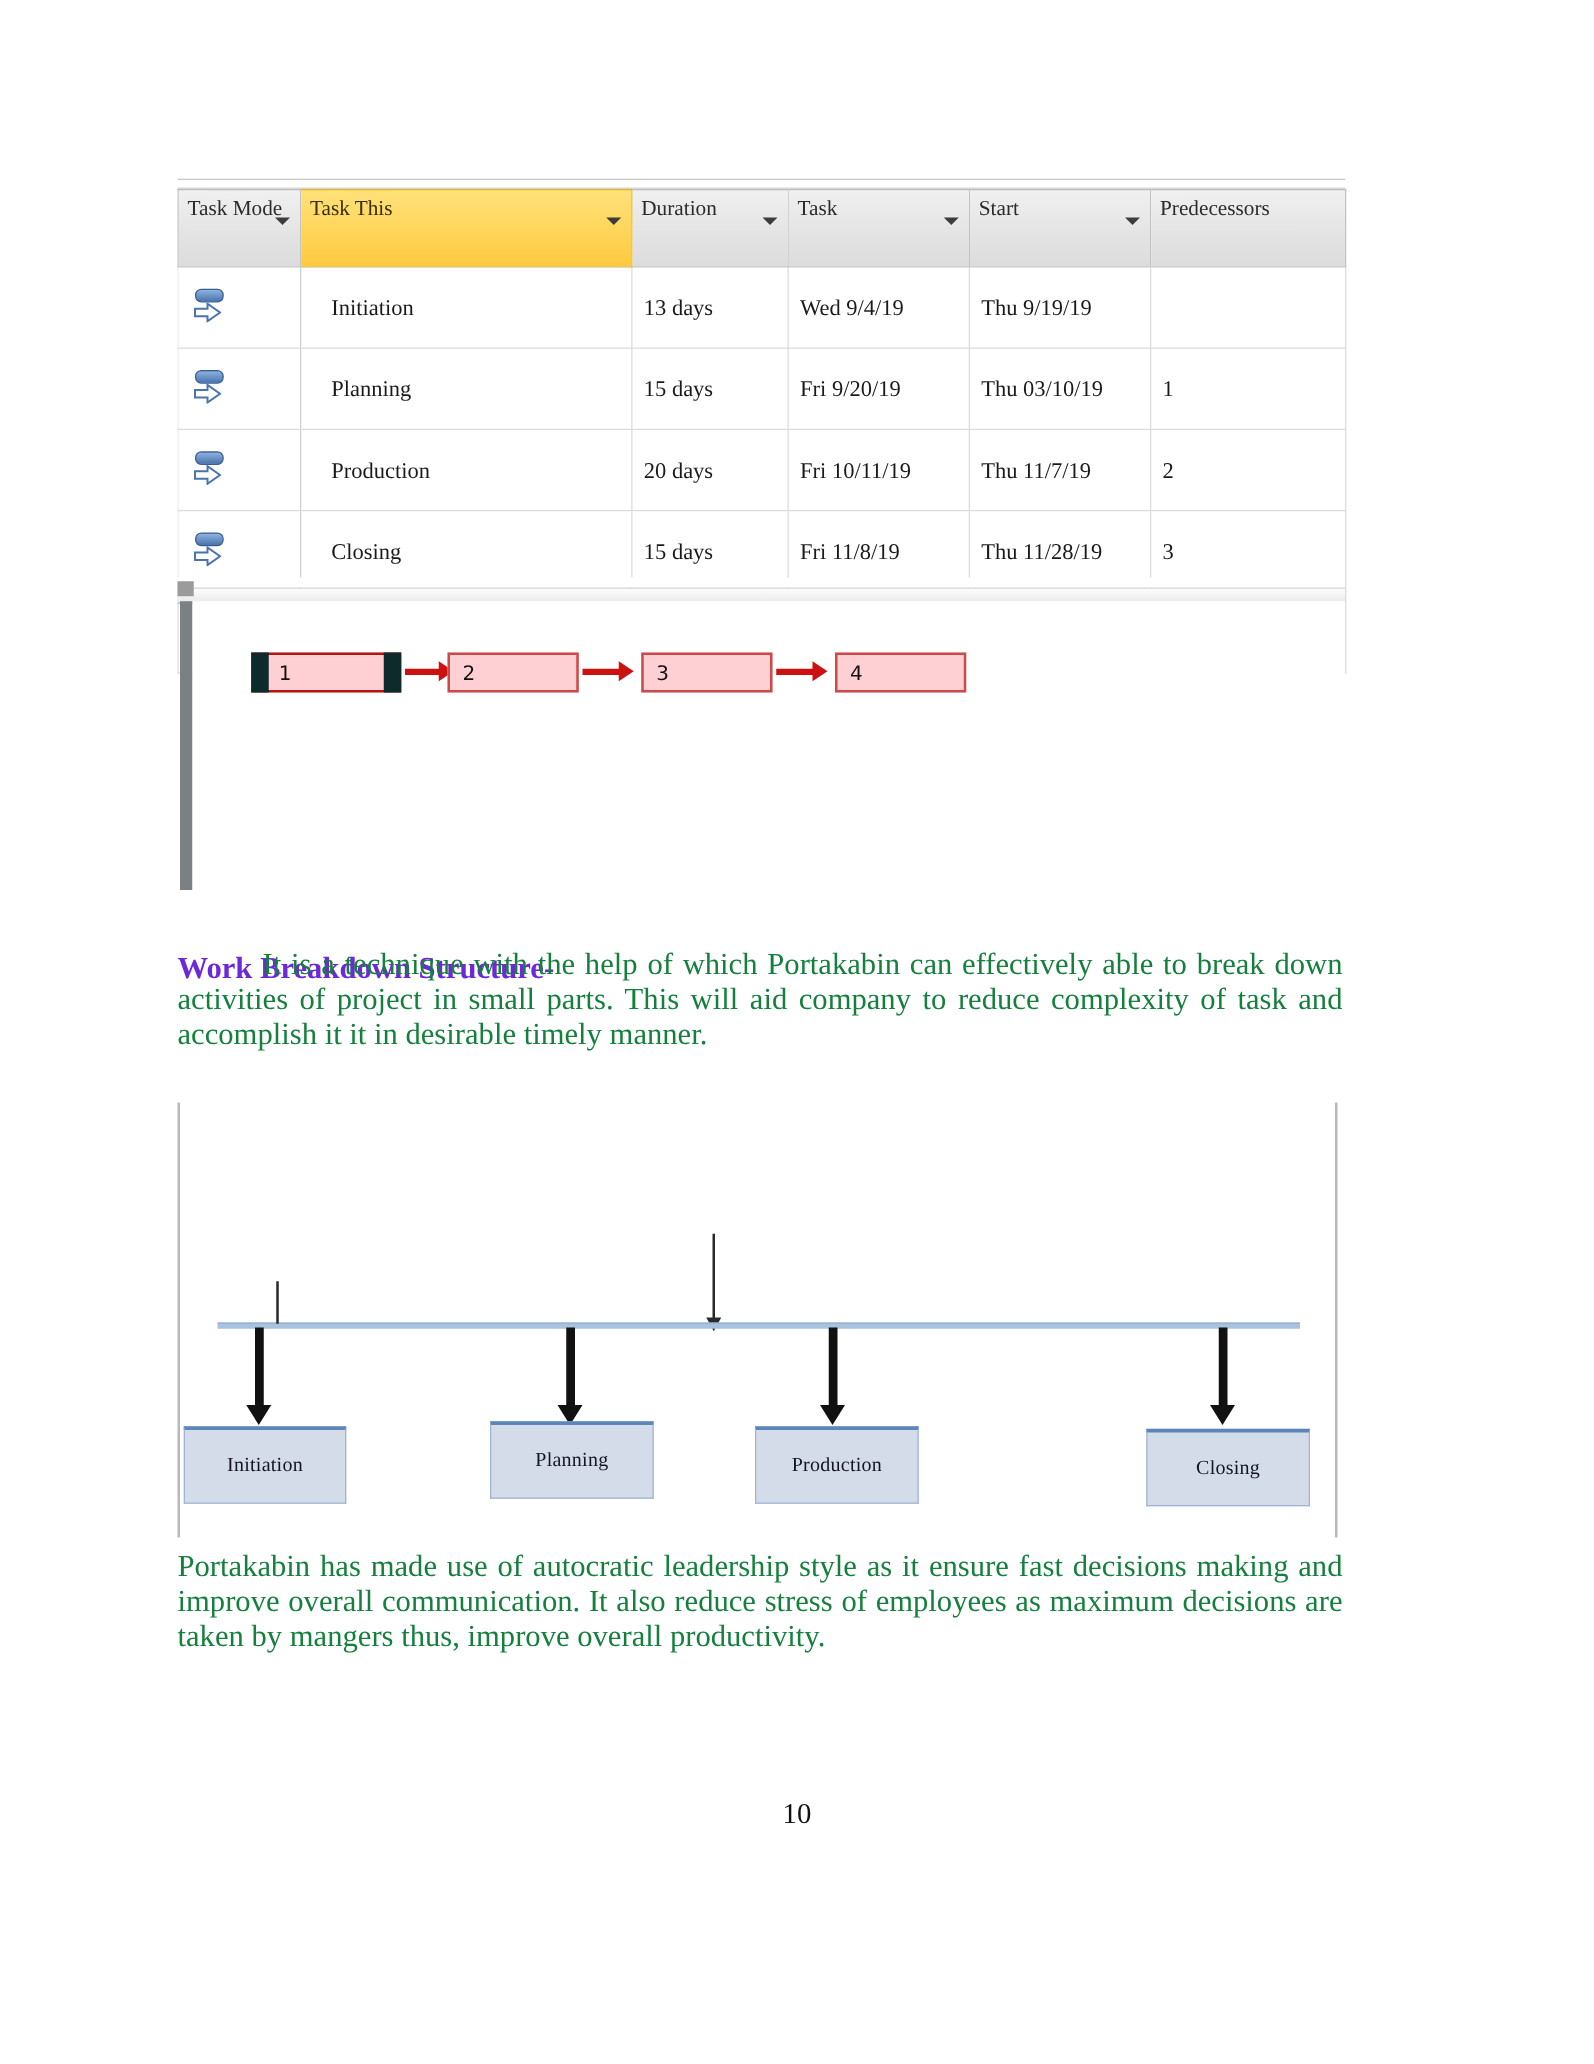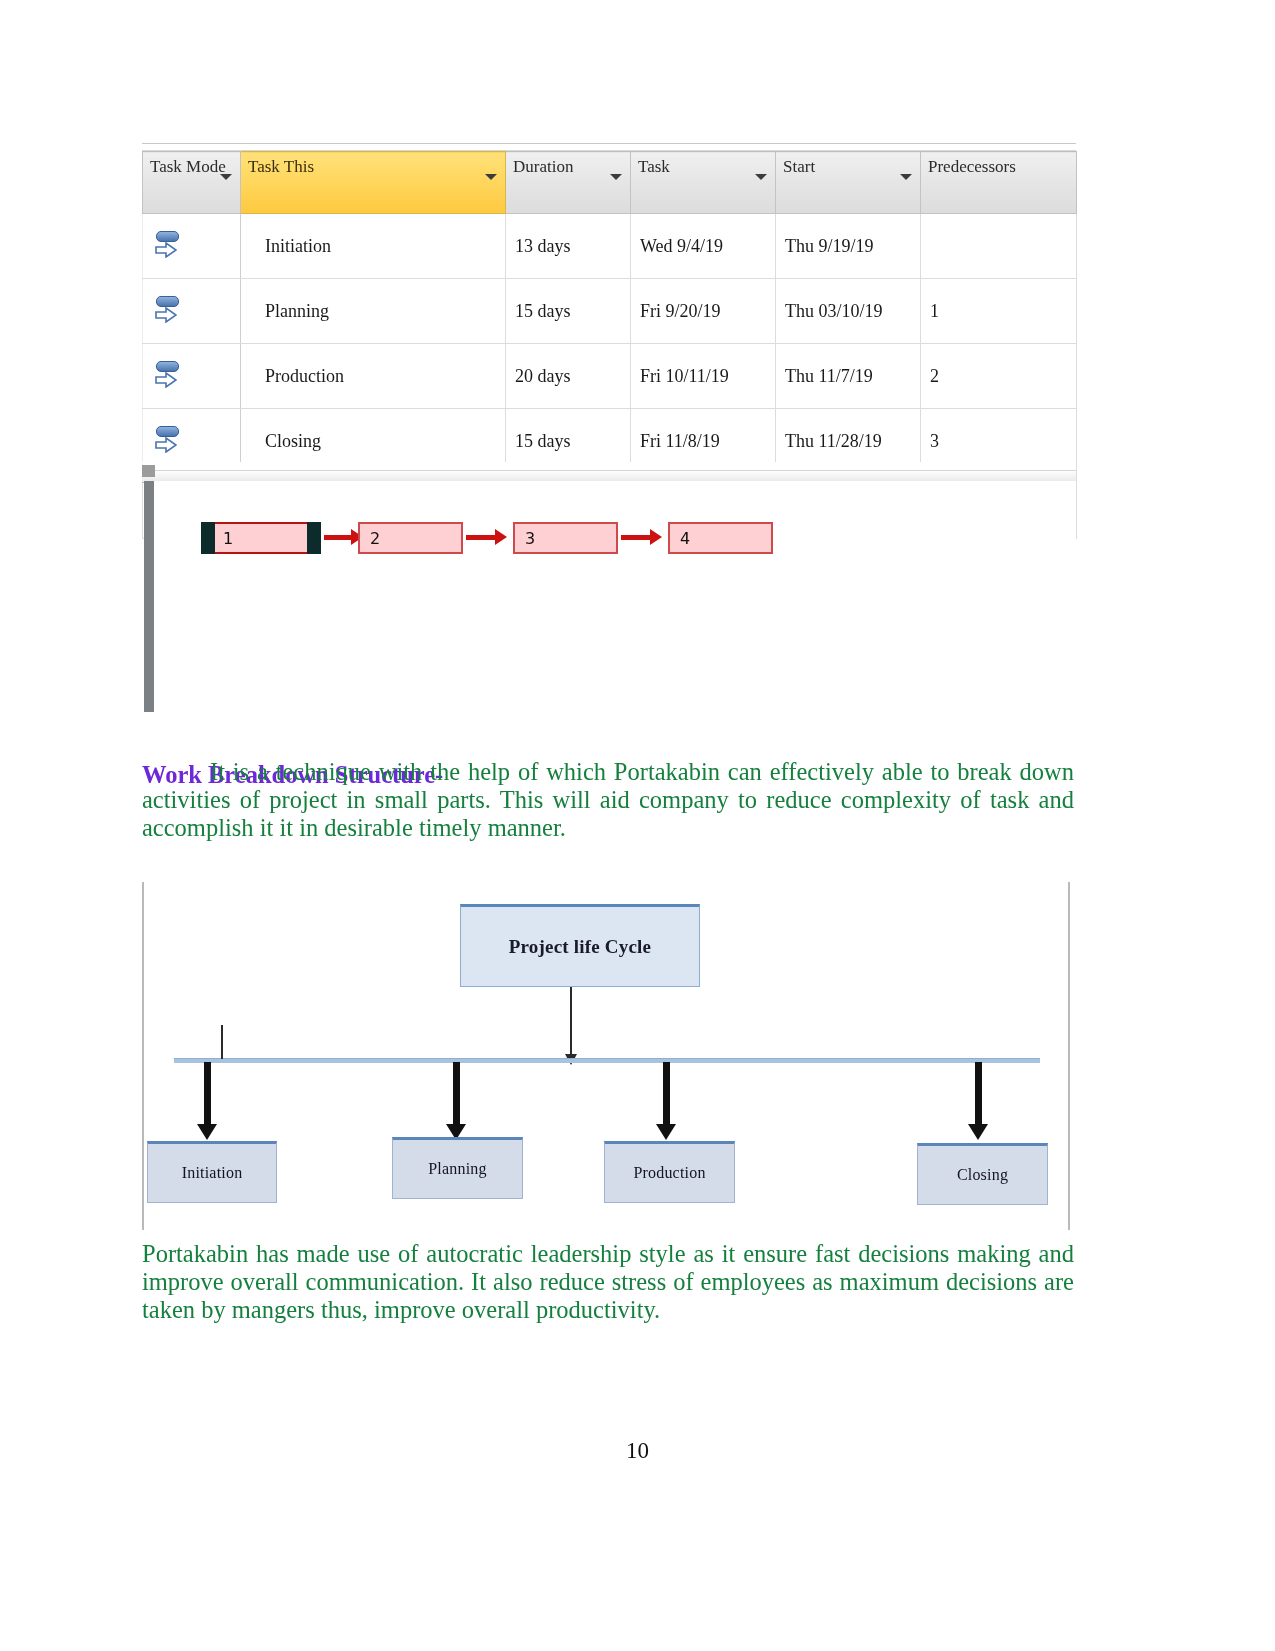--- a/index.html
+++ b/index.html
@@ -453,23 +453,20 @@
 </div>
 
 <div class="heading" style="top:721px;">Work Breakdown Structure-</div>
 
 <div class="doc-text" style="top:758px;"><span class="indent"></span><span>It is a technique with the help of which  Portakabin can effectively able to break down activities of project in small parts. This will aid company to reduce complexity of task and accomplish it it in desirable timely manner.</span></div>
 
 <div class="wbs-wrap">
   <div class="frame-l"></div>
   <div class="frame-r"></div>
 
-  <div class="wbs-root">
-    <span>Project life Cycle</span>
-  </div>
 
   <div class="wbs-stem"></div>
   <div class="wbs-bus"></div>
   <div class="wbs-tick"></div>
 
   <div class="wbs-drop" style="left:62px;  height:63px;"></div>
   <div class="wbs-drop" style="left:311px; height:63px;"></div>
   <div class="wbs-drop" style="left:521px; height:63px;"></div>
   <div class="wbs-drop" style="left:833px; height:63px;"></div>
 

